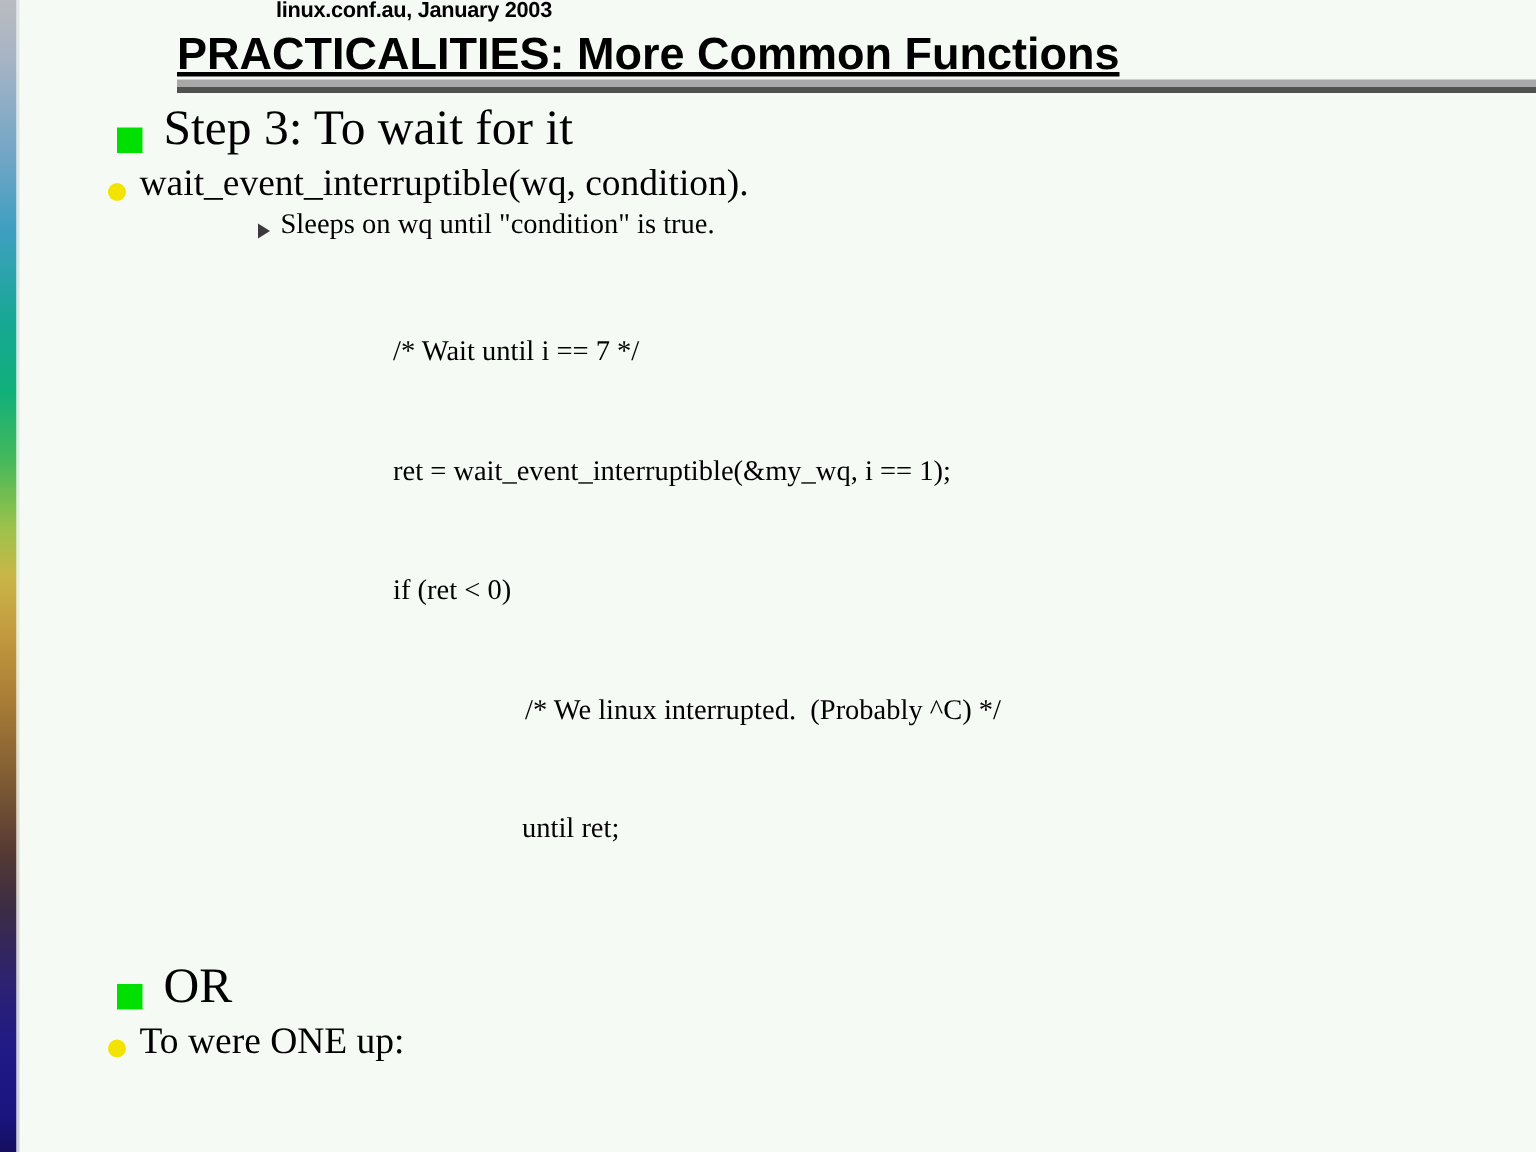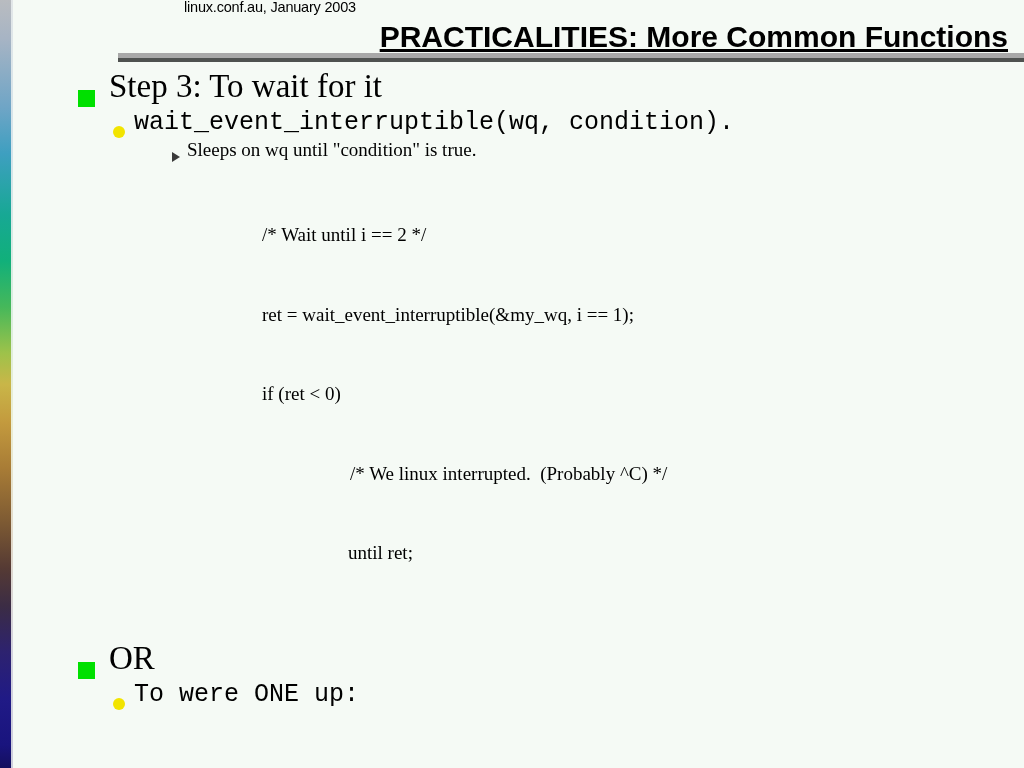--- a/index.html
+++ b/index.html
@@ -51,34 +51,34 @@
         #e9eccf 55%, #ded3c2 70%, #cdcbda 85%, #c7c6d8 100%);
     opacity: .85;
   }
 
   
   #slide-header {
     position: absolute;
     left: 184px;
     top: -1px;
     font-family: "Liberation Sans", "DejaVu Sans", sans-serif;
-    font-weight: normal;
+    font-weight: bold;
     font-size: 14.5px;
     color: #000;
     letter-spacing: -0.2px;
     white-space: nowrap;
   }
 
   
   #slide-title {
     position: absolute;
     left: 118px;
     top: 20px;
     width: 890px;
-    text-align: right;
+    text-align: left;
     font-family: "Liberation Sans", "DejaVu Sans", sans-serif;
     font-weight: bold;
     font-size: 30px;
     line-height: 34px;
     color: #000;
     text-decoration: underline;
     text-underline-offset: 2px;
     white-space: nowrap;
   }
   #title-rule {
@@ -103,21 +103,21 @@
   #slide-body {
     position: absolute;
     left: 0;
     top: 66px;
     width: 1024px;
   }
 
   .bullet-row {
     position: relative;
     display: flex;
-    align-items: flex-end;
+    align-items: center;
   }
 
   
   .lvl1 {
     padding-left: 78px;
     min-height: 40px;
   }
   .lvl1 .marker {
     width: 17px; height: 17px;
     background: #00e000;
@@ -127,23 +127,22 @@
   }
   .lvl1 .btext {
     font-size: 33px;
     line-height: 41px;
     color: #000;
     white-space: nowrap;
   }
 
   
   .lvl2 {
-    padding-left: 113px;
+    padding-left: 72px;
     min-height: 31px;
-    font-family: Liberation Mono, monospace;
   }
   .lvl2 .marker {
     width: 12px; height: 12px;
     border-radius: 50%;
     background: #f2e400;
     margin-top: 10px;
     margin-right: 9px;
     flex: 0 0 auto;
   }
   .lvl2 .btext {
@@ -218,21 +217,21 @@
 
   <div class="bullet-row lvl3">
     <span class="marker"></span>
     <span class="btext">Sleeps on wq until "condition" is true.</span>
   </div>
 
 
   <div class="spacer-sm"></div>
 
   <div class="code-block">
-    <div class="code-line">/* Wait until i == 2 */</div>
+    <div class="code-line">/* Wait until i == 7 */</div>
     <div class="code-line">ret = wait_event_interruptible(&amp;my_wq, i == 1);</div>
     <div class="code-line">if (ret &lt; 0)</div>
     <div class="code-line ind1">/* We linux interrupted.  (Probably ^C) */</div>
     <div class="code-line ind2">until ret;</div>
   </div>
 
   <div class="spacer-md"></div>
 
   <div class="bullet-row lvl1">
     <span class="marker"></span>

